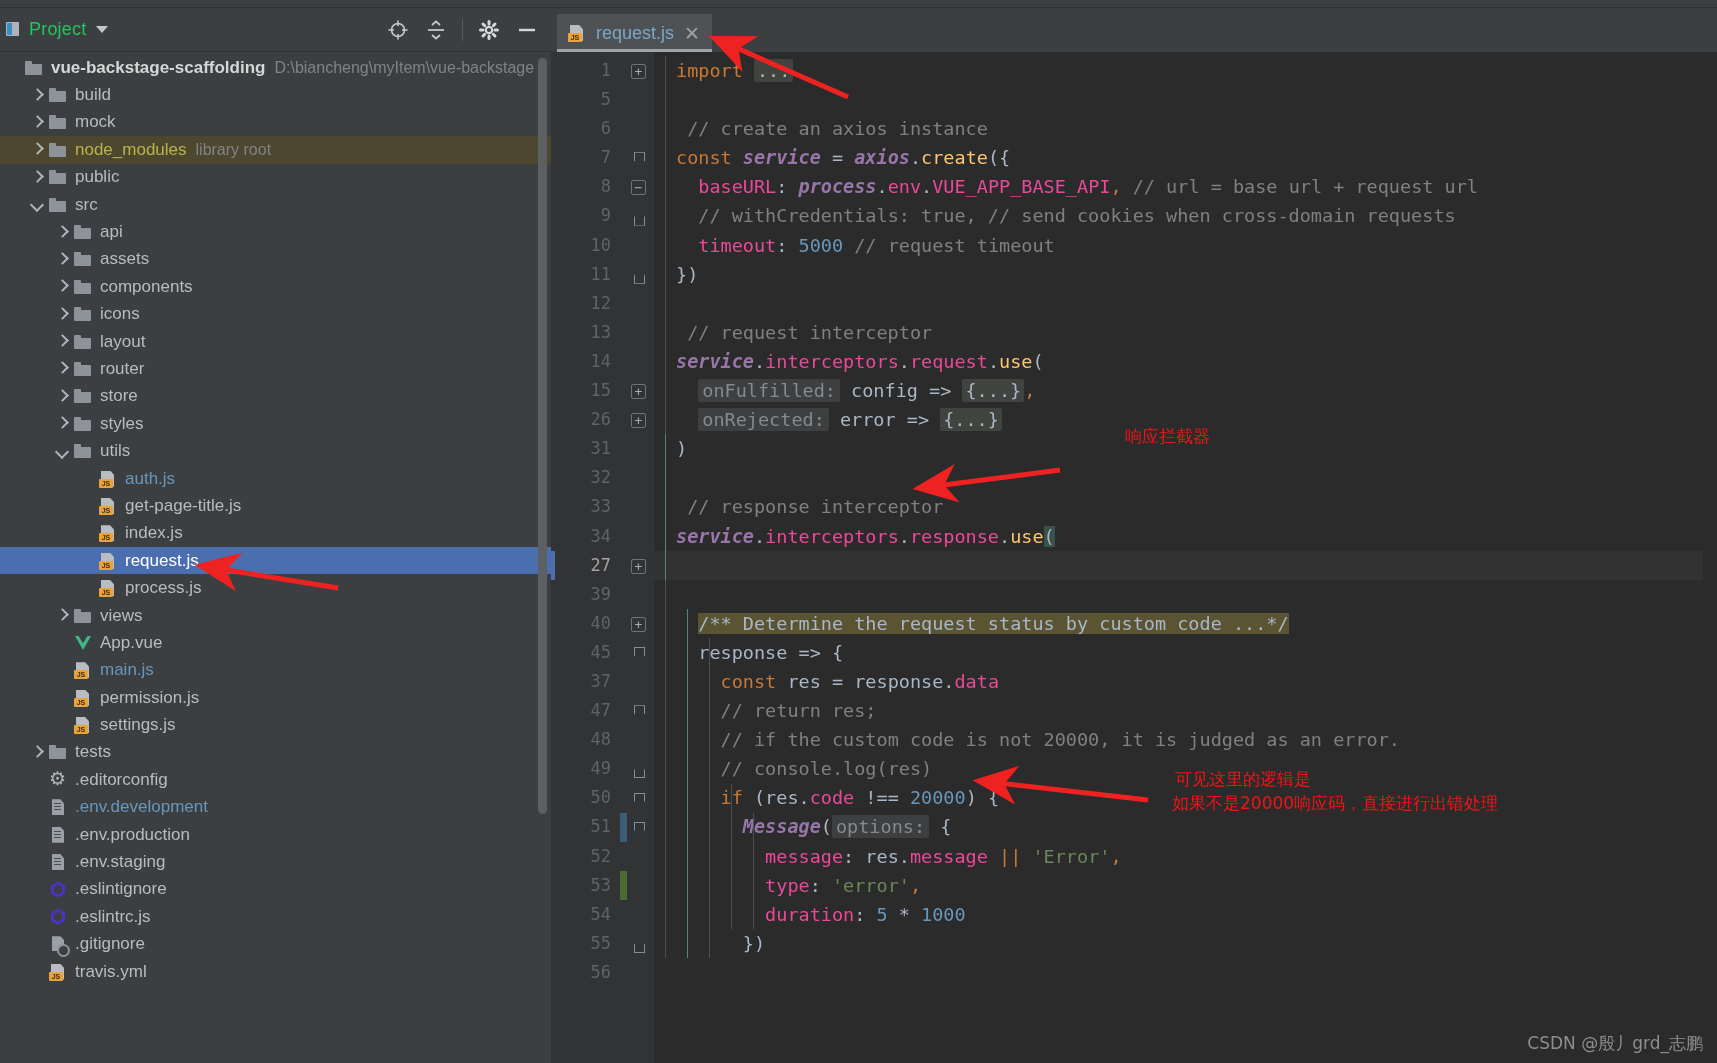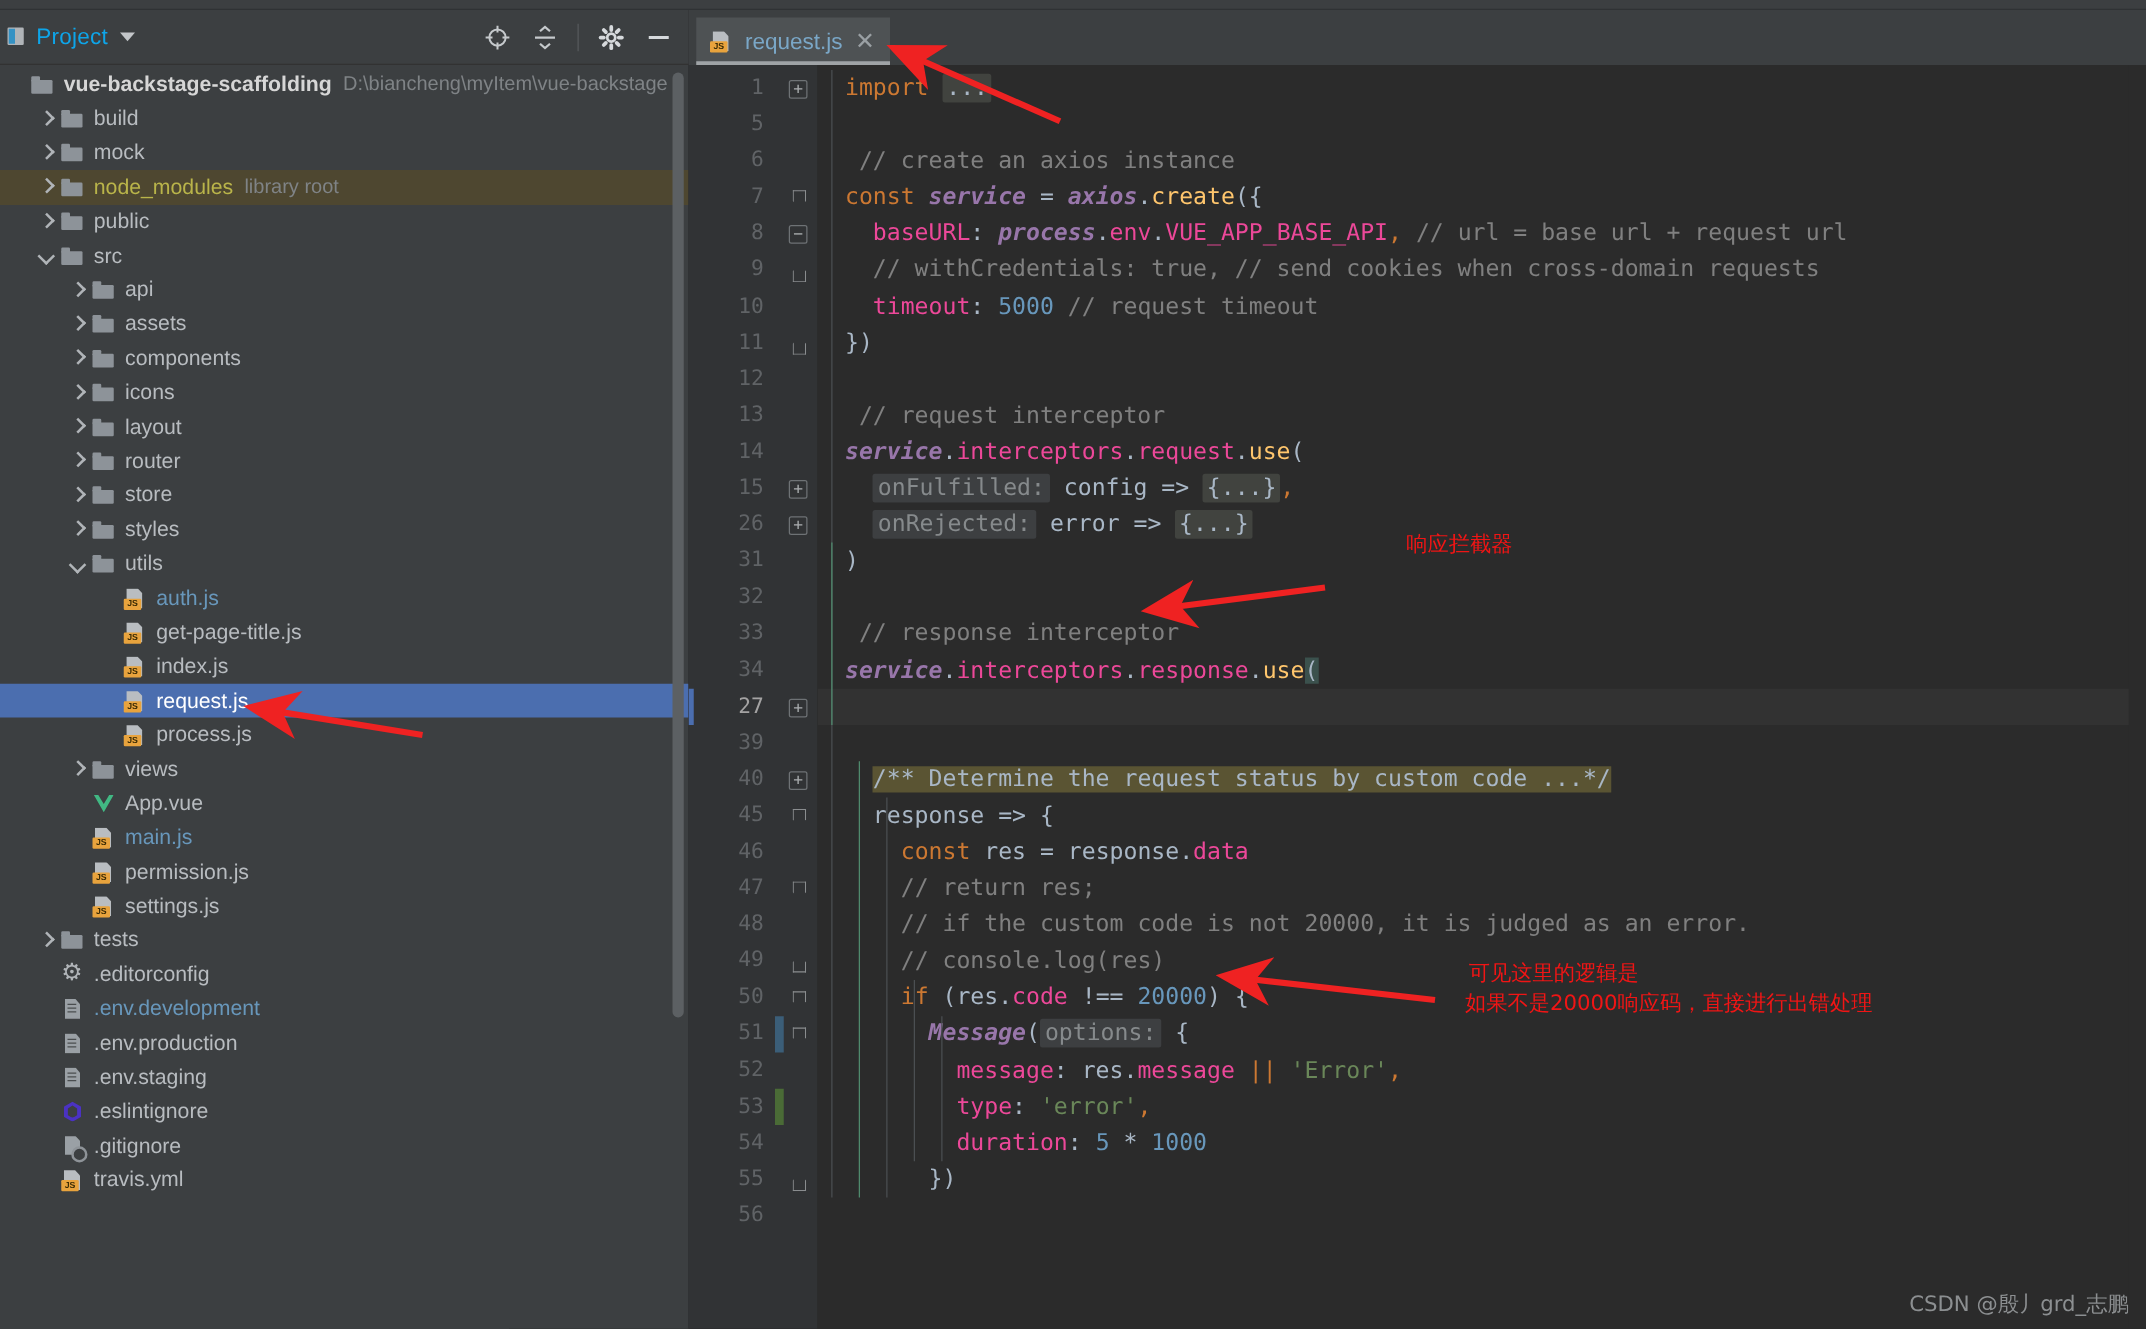--- a/index.html
+++ b/index.html
@@ -35,21 +35,21 @@
     width: 15px; height: 15px; position: relative; display: inline-block;
   }
   .panel-ico-proj::before{
     content:""; position:absolute; left:0; top:0; width:13px; height:14px;
     background:#b0b4b8; border-radius:1px;
   }
   .panel-ico-proj::after{
     content:""; position:absolute; left:1px; top:1px; width:5px; height:12px;
     background:#3592c4;
   }
-  .panel-title { font-size: 18px; color: #0ea5e9; font-family: "Liberation Sans", sans-serif; letter-spacing:.2px;}
+  .panel-title { font-size: 18px; color: #22c55e; font-family: "Liberation Sans", sans-serif; letter-spacing:.2px;}
   .caret-dn {
     width: 0; height: 0; border-left: 6px solid transparent; border-right: 6px solid transparent;
     border-top: 7px solid #c3c6c9; margin-left: 2px;
   }
   .panel-actions { margin-left: auto; display: flex; align-items: center; gap: 14px; padding-right: 4px;}
   .pa-btn { width: 24px; height: 24px; display:flex; align-items:center; justify-content:center; cursor:pointer; }
   .pa-sep { width:1px; height: 22px; background: #565a5c; }
 
   .tree {
     flex: 1 1 auto; overflow: hidden; padding-top: 2px; position: relative;
@@ -455,20 +455,25 @@
             <span class="ico doc"></span>
             <span class="lbl">.env.staging</span>
           </div>
           <div class="row i1">
             <span class="arrow"></span>
             <span class="ico hex"></span>
             <span class="lbl">.eslintignore</span>
           </div>
           <div class="row i1">
             <span class="arrow"></span>
+            <span class="ico hex"></span>
+            <span class="lbl">.eslintrc.js</span>
+          </div>
+          <div class="row i1">
+            <span class="arrow"></span>
             <span class="ico gitig"></span>
             <span class="lbl">.gitignore</span>
           </div>
           <div class="row i1">
             <span class="arrow"></span>
             <span class="ico js"></span>
             <span class="lbl">travis.yml</span>
           </div>
         </div>
 
@@ -520,21 +525,21 @@
             <div class="gnum">15</div>
             <div class="gnum">26</div>
             <div class="gnum">31</div>
             <div class="gnum">32</div>
             <div class="gnum">33</div>
             <div class="gnum">34</div>
             <div class="gnum cur">27</div>
             <div class="gnum">39</div>
             <div class="gnum">40</div>
             <div class="gnum">45</div>
-            <div class="gnum">46</div>
+            <div class="gnum">37</div>
             <div class="gnum">47</div>
             <div class="gnum">48</div>
             <div class="gnum">49</div>
             <div class="gnum">50</div>
             <div class="gnum">51</div>
             <div class="gnum">52</div>
             <div class="gnum">53</div>
             <div class="gnum">54</div>
             <div class="gnum">55</div>
             <div class="gnum">56</div>

